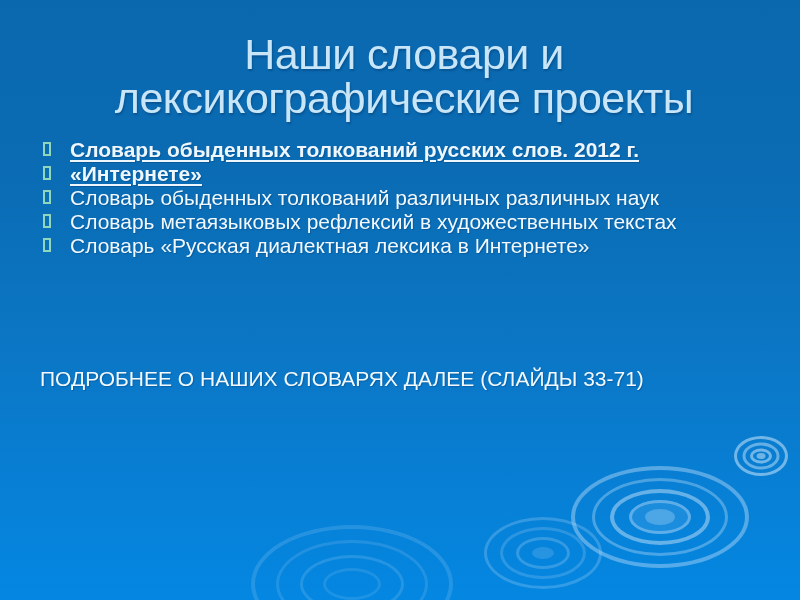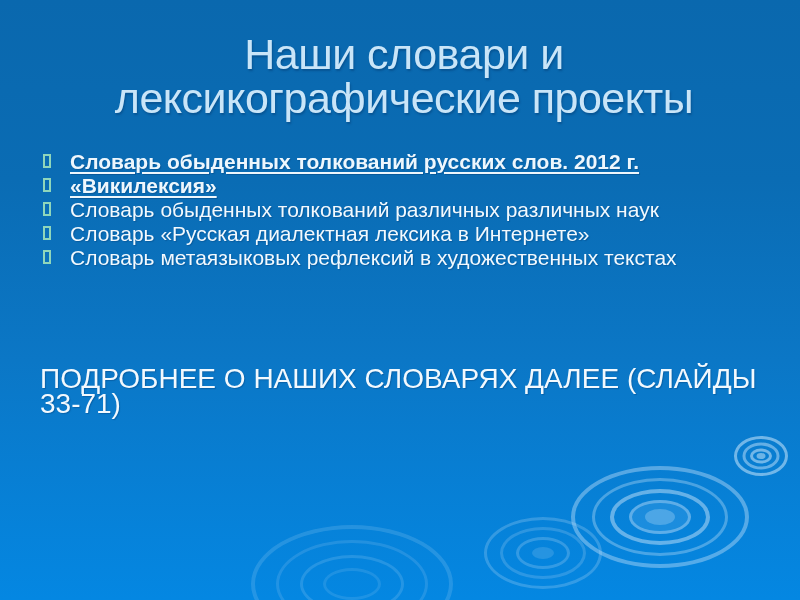--- a/index.html
+++ b/index.html
@@ -44,21 +44,21 @@
     position:absolute;left:0;top:28px;width:800px;
     text-align:center;
     color:#c9e5f8;
     font-size:43px;line-height:44px;
     letter-spacing:-0.5px;
     text-shadow:1px 2px 2px rgba(0,45,95,.35);
   }
 
   
   .list{
-    position:absolute;left:40px;top:150px;width:730px;
+    position:absolute;left:40px;top:138px;width:730px;
     margin:0;padding:0;list-style:none;
     color:#f2f9fe;
     font-size:21px;line-height:24px;
     text-shadow:1px 1px 1px rgba(0,45,95,.3);
   }
   .list li{position:relative;padding-left:30px;margin:0;}
   .bullet{
     position:absolute;left:3px;top:4px;
     width:8px;height:14px;
     border:2px solid #8fd6bb;
@@ -70,21 +70,21 @@
     text-decoration:underline;
     text-decoration-thickness:2px;
     text-underline-offset:3px;
     color:#eef7fd;
   }
 
   
   .footer{
     position:absolute;left:40px;top:366px;width:730px;
     color:#f2f9fe;
-    font-size:28px;line-height:25px;
+    font-size:21px;line-height:25px;
     text-shadow:1px 1px 1px rgba(0,45,95,.3);
   }
 </style>
 </head>
 <body>
 
 <div class="slide">
 
   <div class="ripple r-faint">
     <i class="r1"></i>
@@ -120,31 +120,31 @@
   <ul class="list">
     <li>
       <span class="bullet"></span>
       <span class="link-item">Словарь обыденных толкований русских слов. 2012 г.</span>
     </li>
     <li>
       <span class="bullet"></span>
     </li>
     <li>
       <span class="bullet"></span>
-      <span class="link-item">«Викилексия»</span>
+      <span class="link-item">«Интернете»</span>
     </li>
     <li>
       <span class="bullet"></span>
       <span>Словарь обыденных толкований различных различных наук</span>
     </li>
     <li>
       <span class="bullet"></span>
-      <span>Словарь «Русская диалектная лексика в Интернете»</span>
+      <span>Словарь метаязыковых рефлексий в художественных текстах</span>
     </li>
     <li>
       <span class="bullet"></span>
-      <span>Словарь метаязыковых рефлексий в художественных текстах</span>
+      <span>Словарь «Русская диалектная лексика в Интернете»</span>
     </li>
   </ul>
 
   <div class="footer">ПОДРОБНЕЕ О НАШИХ СЛОВАРЯХ ДАЛЕЕ (СЛАЙДЫ 33-71)</div>
 
 </div>
 
 </body></html>

